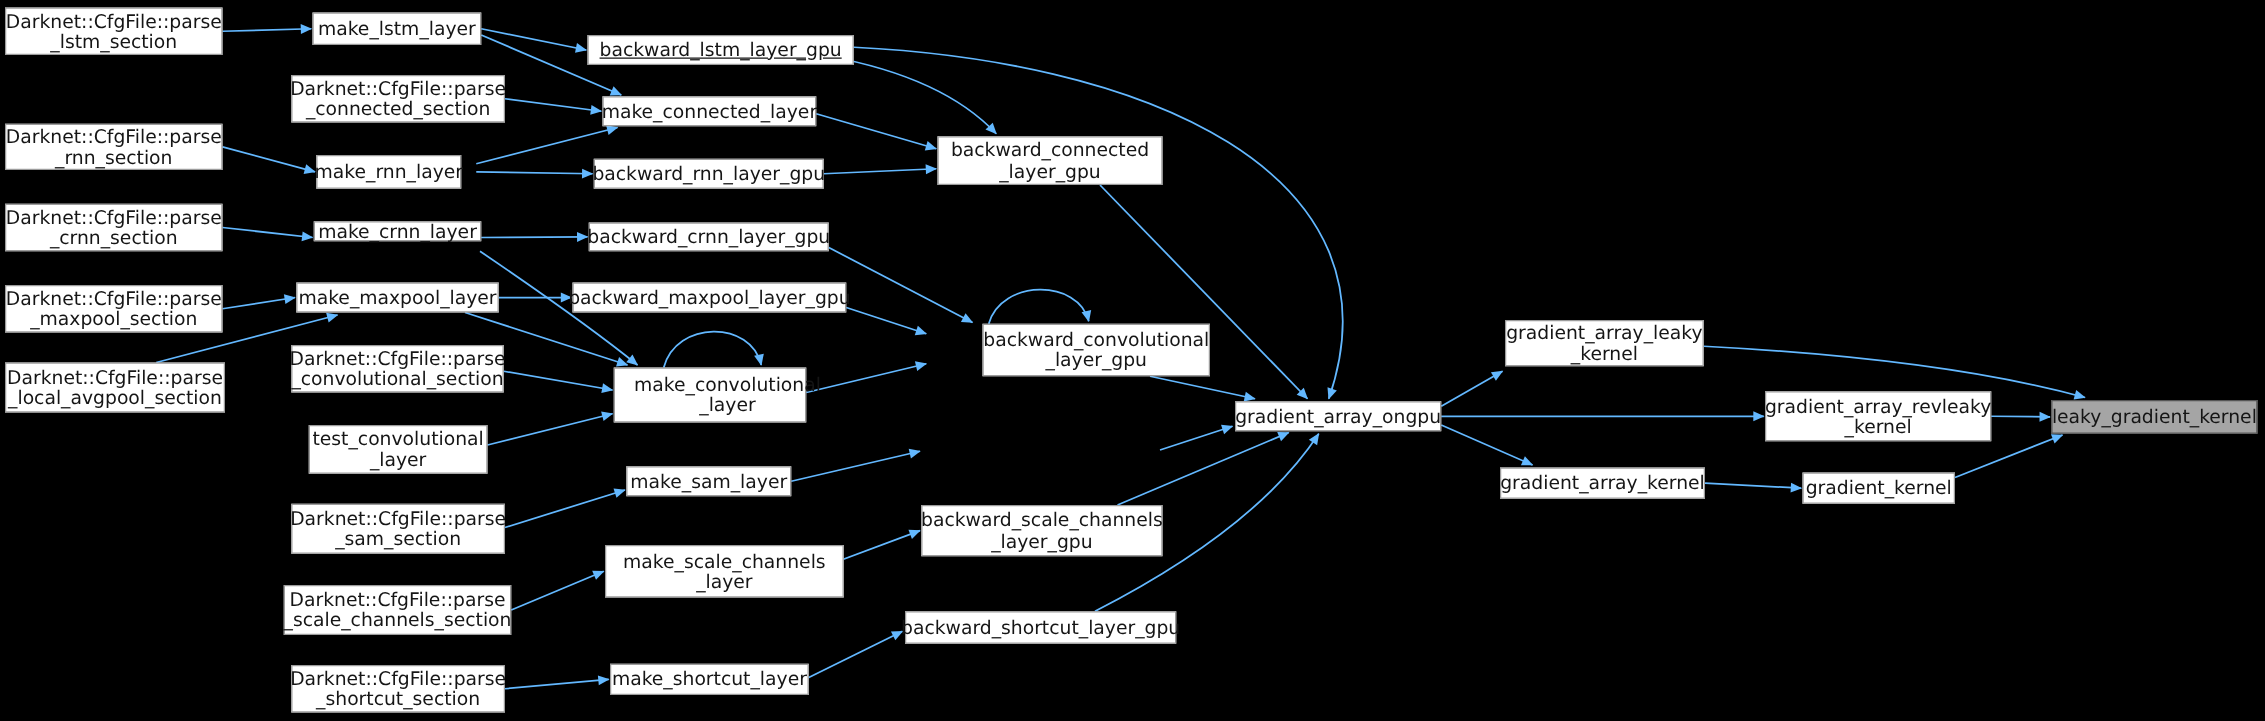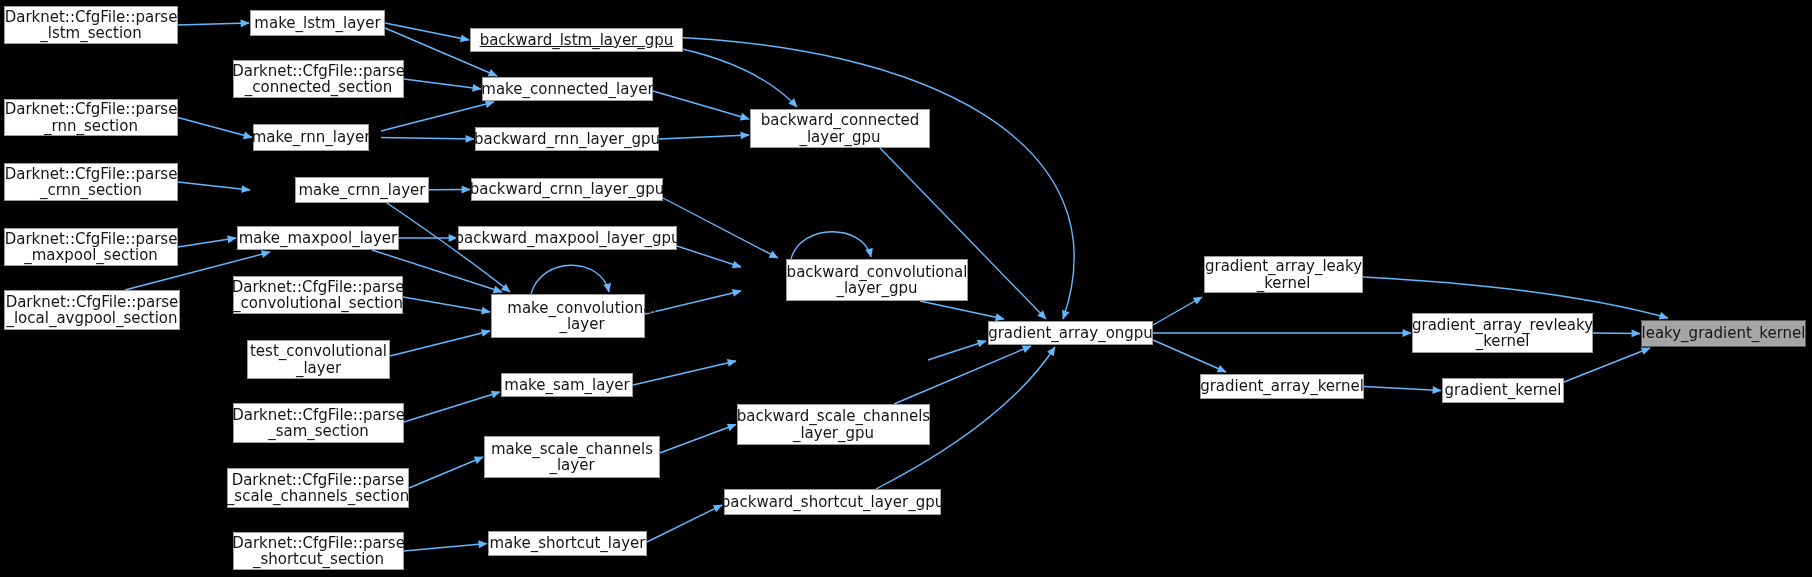--- a/index.html
+++ b/index.html
@@ -94,41 +94,41 @@
     <div class="node" style="left: 4px; top: 163px; width: 174px; height: 38px;">Darknet::CfgFile::parse
 _crnn_section</div>
     <div class="node" style="left: 4px; top: 228px; width: 174px; height: 38px;">Darknet::CfgFile::parse
 _maxpool_section</div>
     <div class="node" style="left: 4px; top: 290px; width: 176px; height: 40px;">Darknet::CfgFile::parse
 _local_avgpool_section</div>
     <div class="node" style="left: 250px; top: 10px; width: 135px; height: 26px;">make_lstm_layer</div>
     <div class="node" style="left: 233px; top: 60px; width: 171px; height: 38px;">Darknet::CfgFile::parse
 _connected_section</div>
     <div class="node" style="left: 253px; top: 124px; width: 116px; height: 27px;">make_rnn_layer</div>
-    <div class="node" style="left: 251px; top: 177px; width: 134px; height: 26px; margin-left: 44px;">make_crnn_layer</div>
+    <div class="node" style="left: 251px; top: 177px; width: 134px; height: 16px;">make_crnn_layer</div>
     <div class="node" style="left: 237px; top: 226px; width: 162px; height: 24px;">make_maxpool_layer</div>
     <div class="node" style="left: 233px; top: 276px; width: 170px; height: 38px;">Darknet::CfgFile::parse
 _convolutional_section</div>
     <div class="node" style="left: 247px; top: 340px; width: 143px; height: 39px;">test_convolutional
 _layer</div>
     <div class="node" style="left: 233px; top: 403px; width: 171px; height: 40px;">Darknet::CfgFile::parse
 _sam_section</div>
     <div class="node" style="left: 227px; top: 468px; width: 182px; height: 40px;">Darknet::CfgFile::parse
 _scale_channels_section</div>
     <div class="node" style="left: 233px; top: 532px; width: 171px; height: 38px;">Darknet::CfgFile::parse
 _shortcut_section</div>
     <div class="node" style="left: 470px; top: 28px; width: 213px; height: 24px; text-decoration: underline;">backward_lstm_layer_gpu</div>
     <div class="node" style="left: 482px; top: 77px; width: 171px; height: 24px;">make_connected_layer</div>
     <div class="node" style="left: 475px; top: 127px; width: 184px; height: 24px;">backward_rnn_layer_gpu</div>
     <div class="node" style="left: 471px; top: 178px; width: 192px; height: 23px;">backward_crnn_layer_gpu</div>
     <div class="node" style="left: 458px; top: 226px; width: 219px; height: 24px;">backward_maxpool_layer_gpu</div>
     <div class="node" style="left: 491px; top: 294px; width: 154px; height: 44px; padding-left: 28px;">make_convolutional
 _layer</div>
     <div class="node" style="left: 501px; top: 373px; width: 132px; height: 24px;">make_sam_layer</div>
-    <div class="node" style="left: 484px; top: 436px; width: 176px; height: 42px;">make_scale_channels
+    <div class="node" style="left: 484px; top: 436px; width: 191px; height: 42px;">make_scale_channels
 _layer</div>
     <div class="node" style="left: 488px; top: 531px; width: 159px; height: 25px;">make_shortcut_layer</div>
     <div class="node" style="left: 750px; top: 109px; width: 180px; height: 39px;">backward_connected
 _layer_gpu</div>
     <div class="node" style="left: 743px; top: 259px; width: 182px; height: 42px; margin-left: 43px;">backward_convolutional
 _layer_gpu</div>
     <div class="node" style="left: 737px; top: 404px; width: 193px; height: 41px;">backward_scale_channels
 _layer_gpu</div>
     <div class="node" style="left: 724px; top: 489px; width: 217px; height: 26px;">backward_shortcut_layer_gpu</div>
     <div class="node" style="left: 988px; top: 321px; width: 165px; height: 24px;">gradient_array_ongpu</div>

